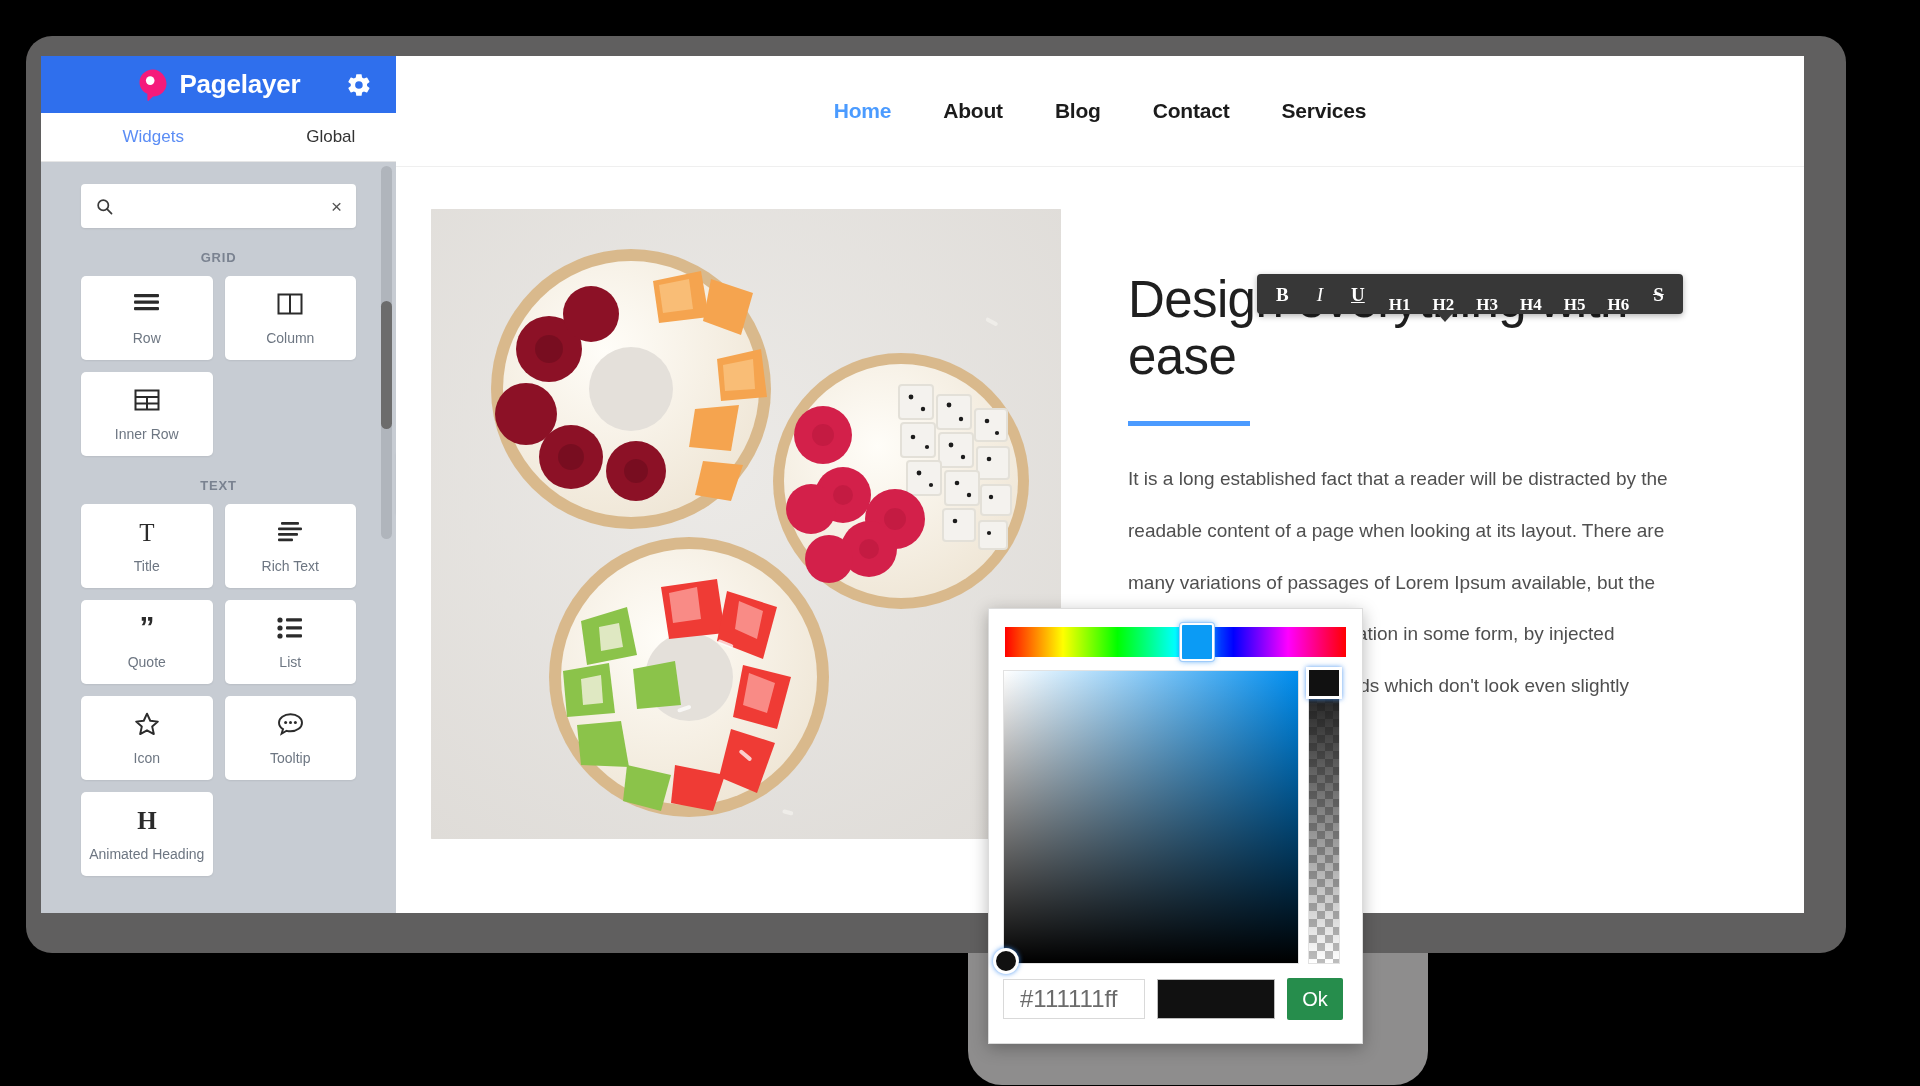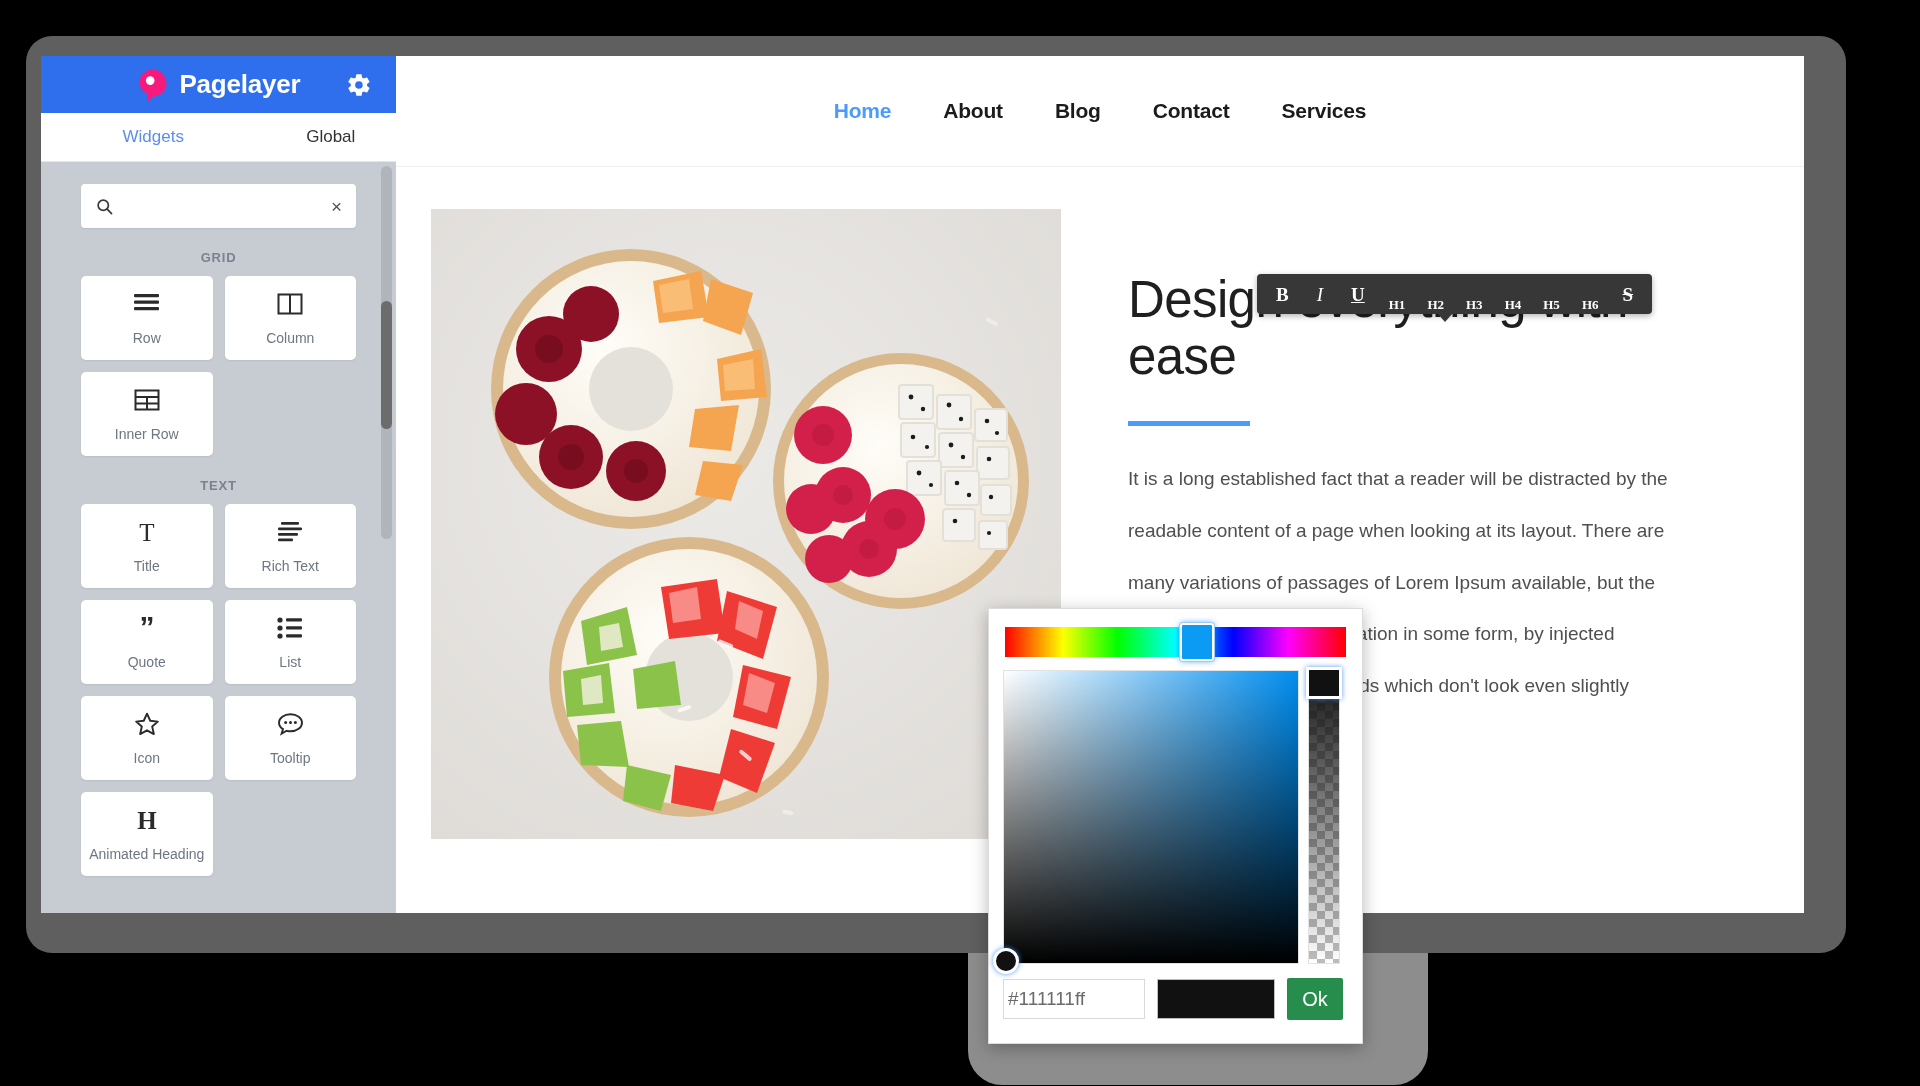--- a/index.html
+++ b/index.html
@@ -164,21 +164,21 @@
     padding: 0 6px; z-index: 40;
     box-shadow: 0 2px 6px rgba(0,0,0,.3);
   }
   .fmt-btn {
     color: #fff; font-size: 19px; padding: 0 13px; cursor: pointer;
     font-family: "Liberation Serif", serif; font-weight: bold; line-height: 1;
   }
   .fmt-btn.italic { font-style: italic; font-weight: normal; padding: 0 15px;}
   .fmt-btn.underline { text-decoration: underline; }
   .fmt-btn.strike { text-decoration: line-through; }
-  .fmt-btn.hx { font-size: 13px; padding: 0 11px; margin-top: 20px; }
+  .fmt-btn.hx { font-size: 17px; padding: 0 11px; margin-top: 20px; }
   .fmt-caret {
     position: absolute; left: 180px; bottom: -8px;
     width: 0; height: 0;
     border-left: 8px solid transparent; border-right: 8px solid transparent;
     border-top: 9px solid #373737;
   }
 
   
   .cp {
     position: absolute;
@@ -236,21 +236,21 @@
   .cp-alpha-thumb {
     position: absolute; left: -3px; top: -4px;
     width: 36px; height: 32px; background: #111111;
     border: 3px solid #ffffff; box-sizing: border-box;
     box-shadow: 0 0 5px rgba(60,140,240,.85);
     cursor: pointer;
   }
   .cp-foot { display: flex; align-items: center; gap: 12px; margin-top: 14px; }
   .cp-hex {
     width: 142px; height: 40px; border: 1px solid #d9d9d9;
-    font-size: 19px; color: #6b6b6b; padding: 0 4px; box-sizing: border-box;
+    font-size: 24px; color: #6b6b6b; padding: 0 16px; box-sizing: border-box;
     outline: none; font-family: "Liberation Sans", sans-serif; background:#fff;
   }
   .cp-swatch {
     width: 118px; height: 40px; background: #111111; border: 1px solid #bdbdbd;
     box-sizing: border-box;
   }
   .cp-ok {
     width: 56px; height: 42px; background: #268d4c; color: #fff;
     border: none; font-size: 20px; cursor: pointer; border-radius: 2px;
     font-family: "Liberation Sans", sans-serif;

